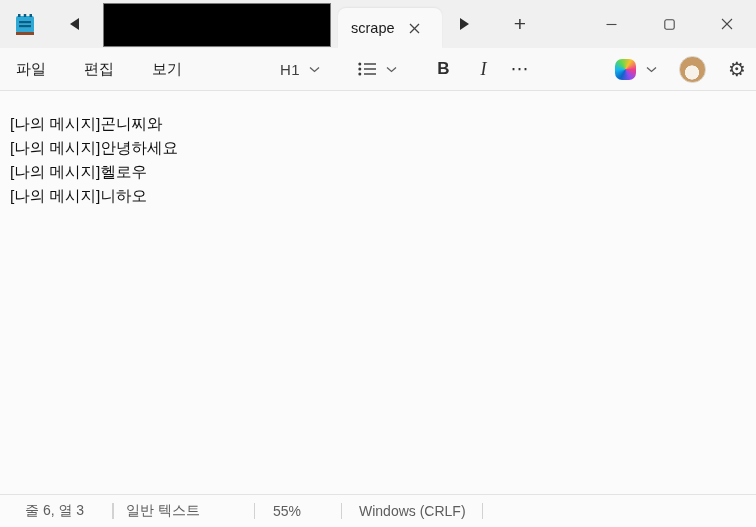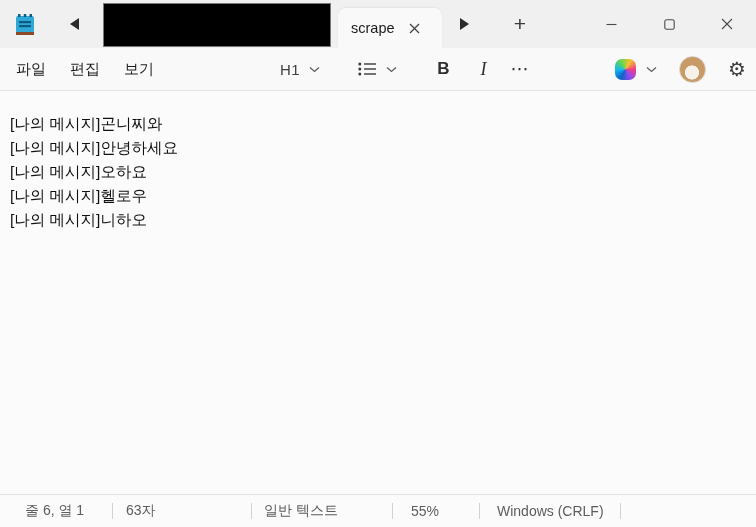--- a/index.html
+++ b/index.html
@@ -32,21 +32,21 @@
     display:flex; align-items:center; justify-content:center;
     font-size:21px; font-weight:300; color:#3a3a3a; border-radius:4px; }
   .win-controls { position:absolute; right:0; top:0; height:48px; display:flex; }
   .win-btn { width:58px; height:48px; display:flex; align-items:center; justify-content:center; }
   .win-btn svg { stroke:#4a4a4a; }
 
   
   .commandbar { height:43px; flex:0 0 43px; background:#f9f9f9; border-bottom:1px solid #e3e3e3;
     display:flex; align-items:center; position:relative; }
   .menu-item { font-size:15px; color:#1c1c1c; padding:6px 10px; border-radius:5px; }
-  .menu-group { display:flex; align-items:center; margin-left:6px; gap:4px; }
+  .menu-group { display:flex; align-items:center; margin-left:6px; gap:18px; }
   .fmt-group { position:absolute; left:272px; display:flex; align-items:center; }
   .fmt-btn { display:flex; align-items:center; justify-content:center; gap:9px;
     height:30px; padding:0 8px; border-radius:5px; color:#3a3a3a; }
   .fmt-heading-label { font-size:15px; color:#3f3f3f; letter-spacing:.5px; }
   .bold-label { font-size:17px; font-weight:700; color:#2f2f2f; }
   .italic-label { font-family:"Liberation Serif","DejaVu Serif",serif;
     font-style:italic; font-size:18px; color:#2f2f2f; }
   .more-label { font-size:18px; color:#2f2f2f; letter-spacing:1px; line-height:10px; }
   .right-group { position:absolute; right:10px; display:flex; align-items:center; }
   .copilot-button { display:flex; align-items:center; gap:10px; padding:4px 6px; border-radius:5px; }
@@ -186,29 +186,27 @@
         </svg>
       </div>
       <div class="avatar"></div>
       <span class="gear">⚙</span>
     </div>
   </div>
 
   <div class="editor">
     <div class="editor-line">[나의 메시지]곤니찌와</div>
     <div class="editor-line">[나의 메시지]안녕하세요</div>
-    <div class="editor-line">[나의 메시지]오하요</div>
     <div class="editor-line">[나의 메시지]헬로우</div>
     <div class="editor-line">[나의 메시지]니하오</div>
   </div>
 
   <div class="statusbar">
-    <div class="status-cell sc1">줄 6, 열 1</div>
-    <div class="status-sep"></div>
-    <div class="status-cell sc2">63자</div>
+    <div class="status-cell sc1">줄 6, 열 3</div>
+    <div class="status-sep"></div>
     <div class="status-sep"></div>
     <div class="status-cell sc3">일반 텍스트</div>
     <div class="status-sep"></div>
     <div class="status-cell sc4">55%</div>
     <div class="status-sep"></div>
     <div class="status-cell sc5">Windows (CRLF)</div>
     <div class="status-sep"></div>
   </div>
 
 </div>

